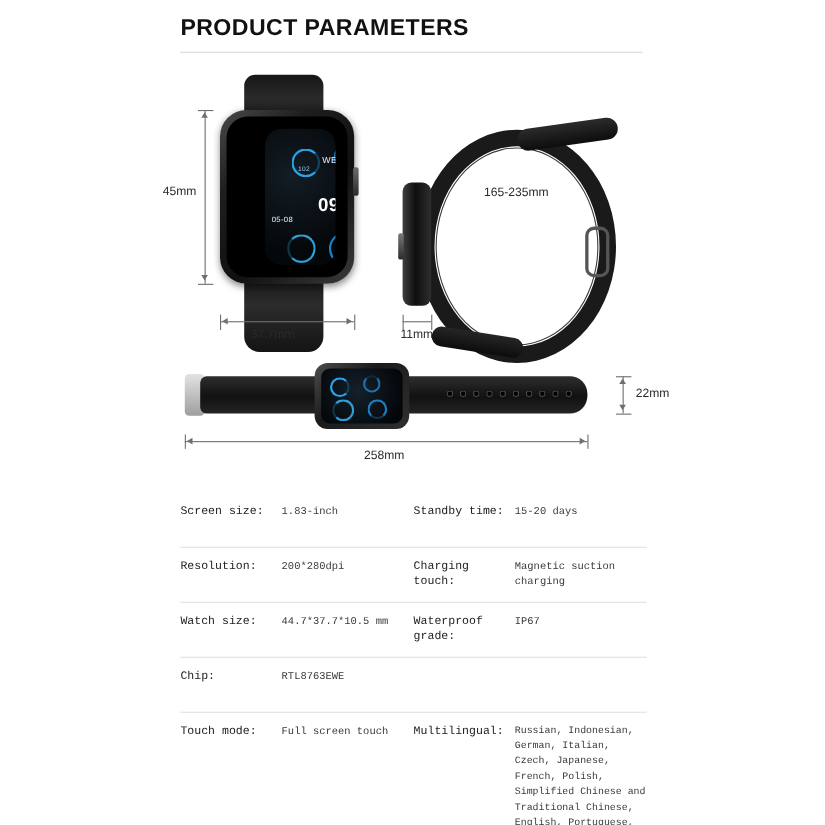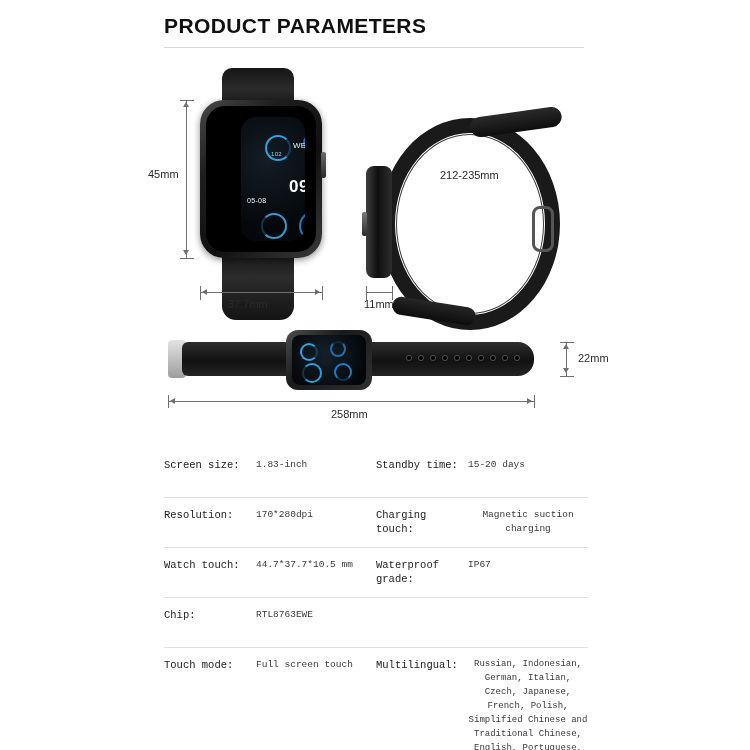--- a/index.html
+++ b/index.html
@@ -182,21 +182,21 @@
     border-bottom:1px solid #e0e0e0;
     padding: 10px 0 10px 0;
     min-height: 50px;
     font-family: Liberation Mono, monospace;
   }
   .spec-row:last-child { border-bottom: none; }
   .spec-cell { display:flex; width:50%; }
   .spec-key {
     font-size:10.5px; color:#222; width:92px; flex:none; line-height:1.35;
   }
-  .spec-val { font-size:9.5px; color:#3a3a3a; line-height:1.5;text-align:center; }
+  .spec-val { font-size:9.5px; color:#3a3a3a; line-height:1.5; }
   .ml-list { font-size:9px; line-height:1.55; color:#3a3a3a; }
 </style>
 </head>
 <body>
 
 <div class="page">
 
   <div class="title">PRODUCT PARAMETERS</div>
   <div class="title-rule"></div>
 
@@ -239,21 +239,21 @@
     <div>
       <div class="strap-loop"></div>
       <div class="strap-loop-inner"></div>
       <div class="strap-tail"></div>
       <div class="buckle"></div>
       <div class="strap-bottom-arm"></div>
       <div class="side-case">
         <div class="sbtn"></div>
       </div>
 
-      <div class="dim-label" style="left:440px; top:113px;">212-235mm</div>
+      <div class="dim-label" style="left:440px; top:113px;">165-235mm</div>
 
       <div class="dim-line dim-h" style="left:366px; top:236px; width:26px;"></div>
       <div class="dim-line dim-v" style="left:366px; top:230px; height:14px;"></div>
       <div class="dim-line dim-v" style="left:392px; top:230px; height:14px;"></div>
       <div class="dim-label" style="left:364px; top:242px;text-align:right;">11mm</div>
     </div>
 
     <div class="flat">
       <div class="flat-clasp"></div>
       <div class="flat-strap-left"></div>
@@ -304,31 +304,31 @@
       </div>
       <div class="spec-cell">
         <div class="spec-key">Standby time:</div>
         <div class="spec-val">15-20 days</div>
       </div>
     </div>
 
     <div class="spec-row">
       <div class="spec-cell">
         <div class="spec-key">Resolution:</div>
-        <div class="spec-val">170*280dpi</div>
+        <div class="spec-val">200*280dpi</div>
       </div>
       <div class="spec-cell">
         <div class="spec-key">Charging touch:</div>
         <div class="spec-val">Magnetic suction charging</div>
       </div>
     </div>
 
     <div class="spec-row">
       <div class="spec-cell">
-        <div class="spec-key">Watch touch:</div>
+        <div class="spec-key">Watch size:</div>
         <div class="spec-val">44.7*37.7*10.5 mm</div>
       </div>
       <div class="spec-cell">
         <div class="spec-key">Waterproof grade:</div>
         <div class="spec-val">IP67</div>
       </div>
     </div>
 
     <div class="spec-row">
       <div class="spec-cell">

